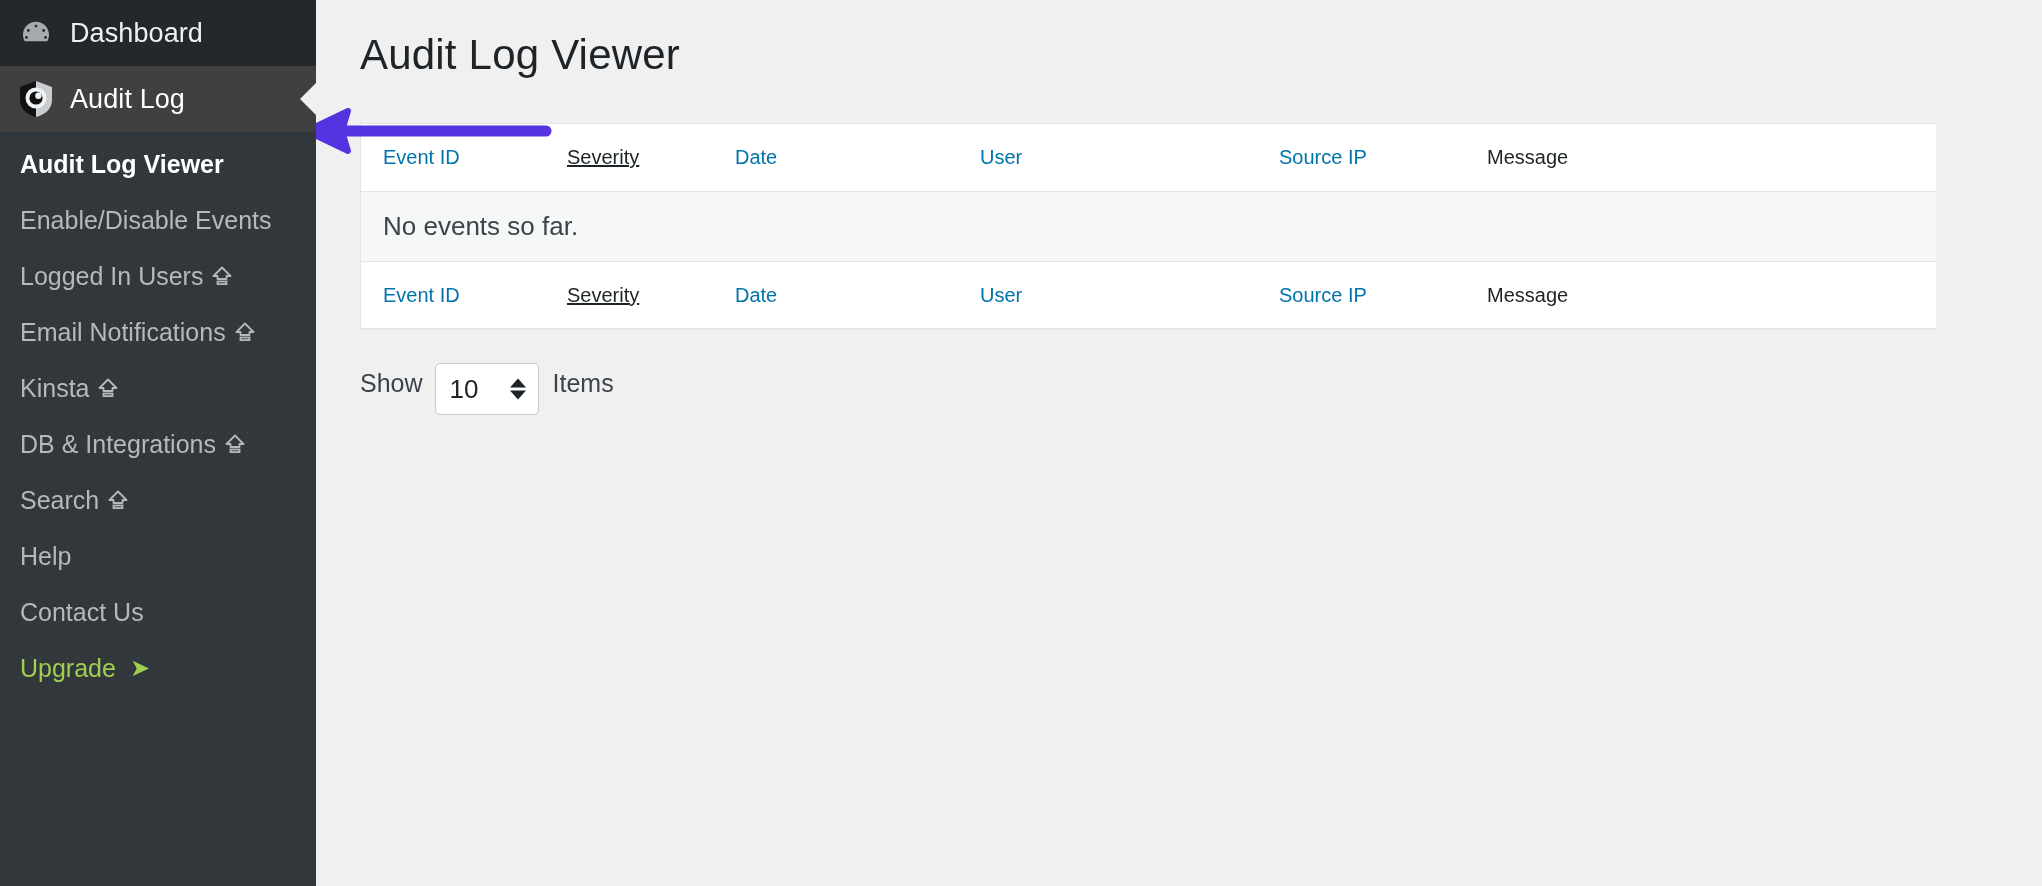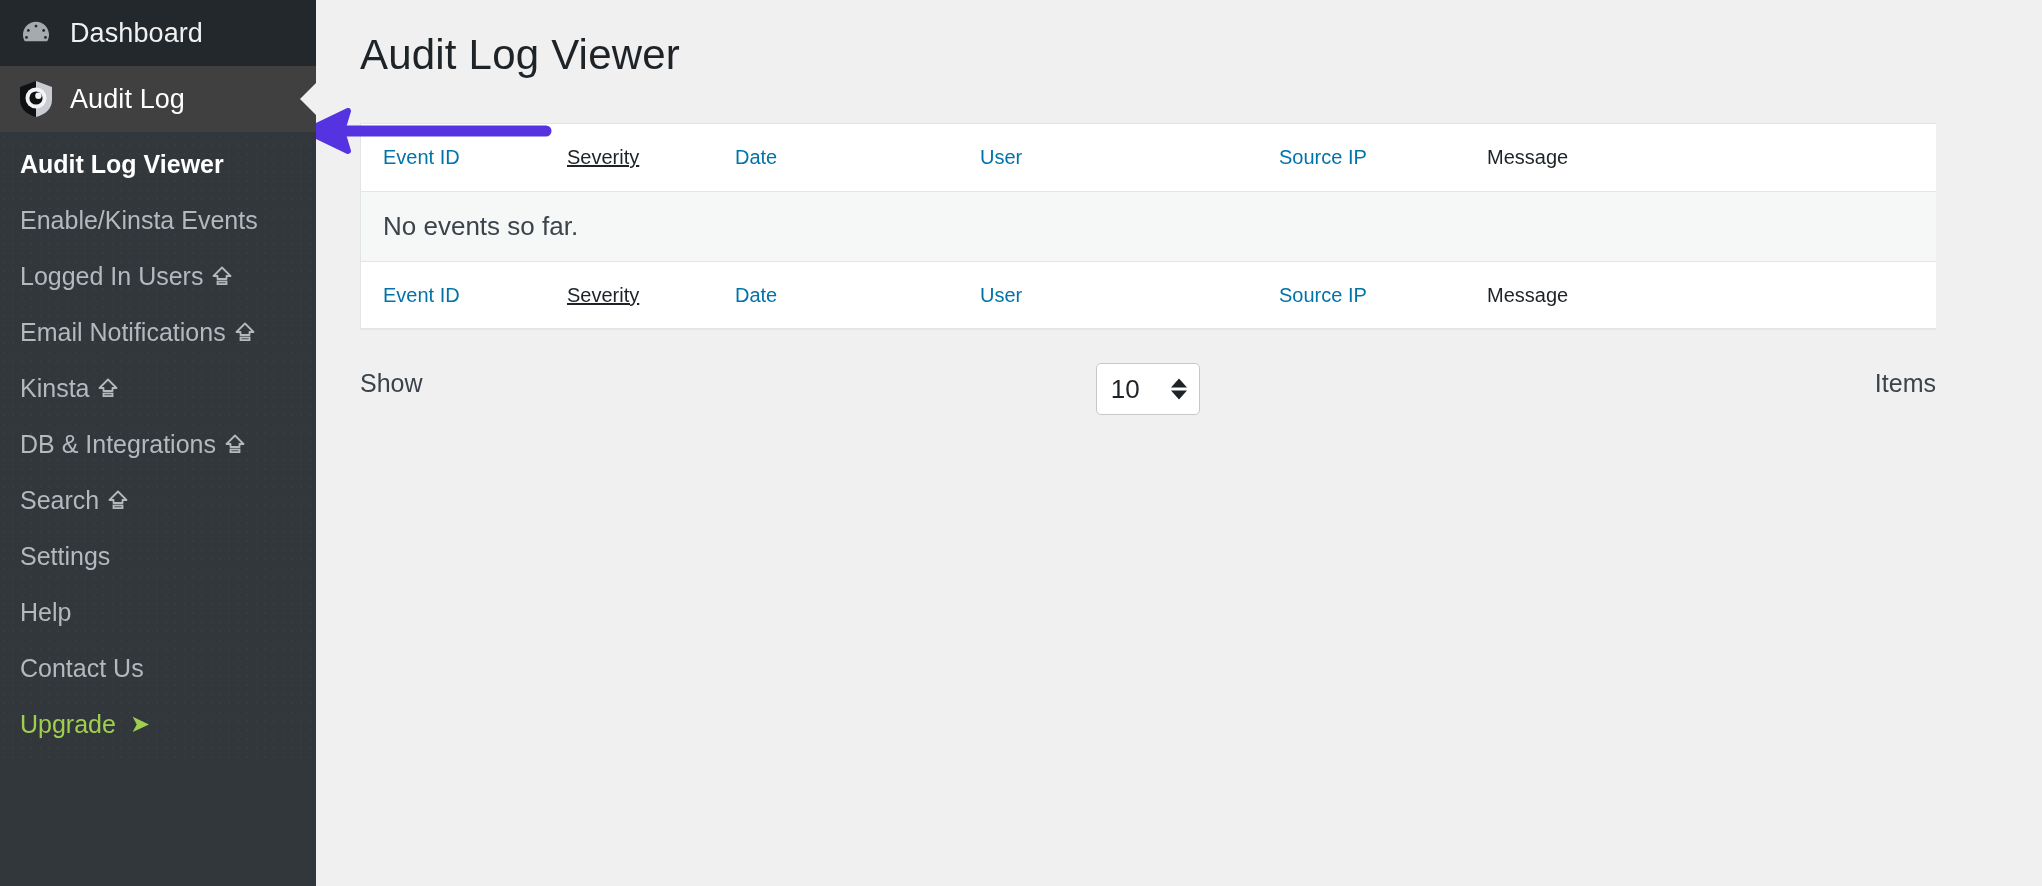--- a/index.html
+++ b/index.html
@@ -187,21 +187,20 @@
     padding-left: 22px;
   }
 
   
   .show-items {
     display: flex;
     align-items: center;
     margin-top: 22px;
     font-size: 25px;
     color: #3c434a;
-    justify-content: space-between;
   }
   .show-items .lbl-show { margin-right: 12px; }
   .show-items .lbl-items { margin-left: 14px; }
   .num-box {
     position: relative;
     display: inline-flex;
     align-items: center;
     width: 104px;
     height: 52px;
     background: #ffffff;
@@ -262,21 +261,21 @@
         <span class="notch"></span>
       </div>
 
     </div>
 
     <div class="submenu" id="submenu">
         <div class="sub-item current">
           <span>Audit Log Viewer</span>
         </div>
         <div class="sub-item">
-          <span>Enable/Kinsta Events</span>
+          <span>Enable/Disable Events</span>
         </div>
         <div class="sub-item">
           <span>Logged In Users</span>
           <span class="up-badge"><svg width="20" height="22" viewBox="0 0 20 22" aria-hidden="true">
               <path d="M10 1.5 L18.5 10 H14.5 V13 H5.5 V10 H1.5 Z" fill="none" stroke="#b4b9be" stroke-width="1.8" stroke-linejoin="round"></path>
               <rect x="5.5" y="15.5" width="9" height="2.6" fill="none" stroke="#b4b9be" stroke-width="1.8"></rect>
             </svg></span>
         </div>
         <div class="sub-item">
           <span>Email Notifications</span>
@@ -298,23 +297,20 @@
               <path d="M10 1.5 L18.5 10 H14.5 V13 H5.5 V10 H1.5 Z" fill="none" stroke="#b4b9be" stroke-width="1.8" stroke-linejoin="round"></path>
               <rect x="5.5" y="15.5" width="9" height="2.6" fill="none" stroke="#b4b9be" stroke-width="1.8"></rect>
             </svg></span>
         </div>
         <div class="sub-item">
           <span>Search</span>
           <span class="up-badge"><svg width="20" height="22" viewBox="0 0 20 22" aria-hidden="true">
               <path d="M10 1.5 L18.5 10 H14.5 V13 H5.5 V10 H1.5 Z" fill="none" stroke="#b4b9be" stroke-width="1.8" stroke-linejoin="round"></path>
               <rect x="5.5" y="15.5" width="9" height="2.6" fill="none" stroke="#b4b9be" stroke-width="1.8"></rect>
             </svg></span>
-        </div>
-        <div class="sub-item">
-          <span>Settings</span>
         </div>
         <div class="sub-item">
           <span>Help</span>
         </div>
         <div class="sub-item">
           <span>Contact Us</span>
         </div>
         <div class="sub-item upgrade">
           <span>Upgrade</span>
           <span class="go-arrow">➤</span>

